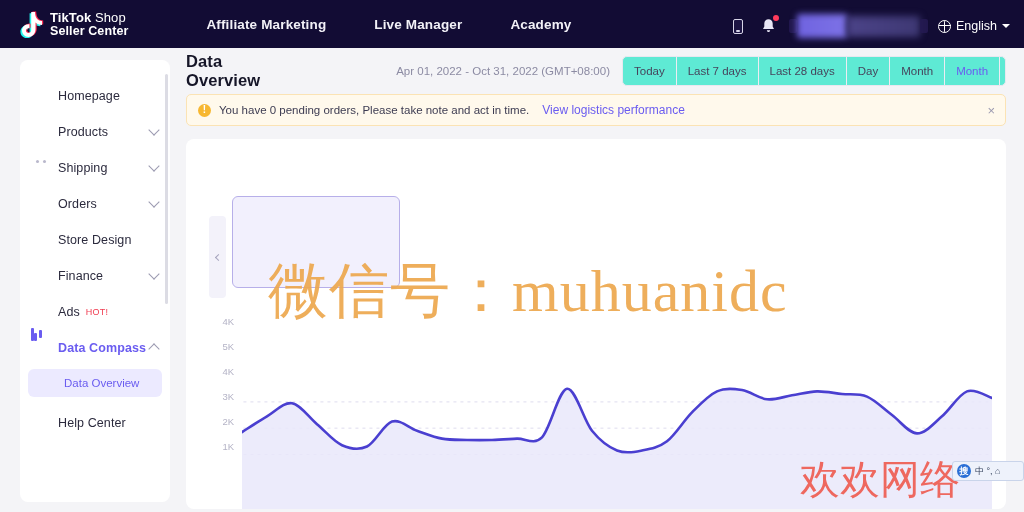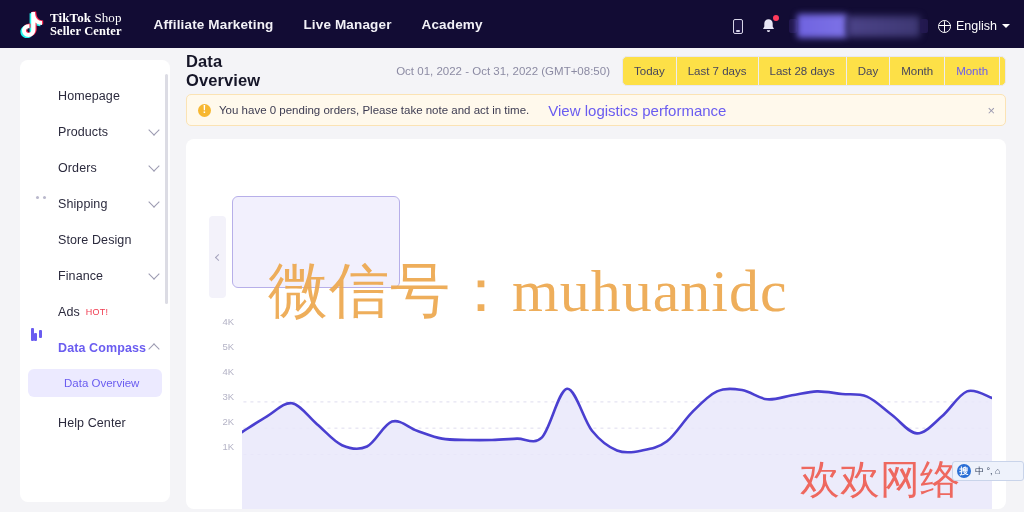--- a/index.html
+++ b/index.html
@@ -13,26 +13,26 @@
   
   .topnav {
     position: absolute; top: 0; left: 0;
     width: 1024px; height: 48px;
     background: #120c34;
     display: flex; align-items: center;
     z-index: 30;
   }
   .brand { display: flex; align-items: center; margin-left: 18px; }
   .brand-note { width: 26px; height: 28px; position: relative; margin-right: 6px; }
-  .brand-text { color: #fff; line-height: 12.5px; padding-top: 1px; font-family: Liberation Serif, serif; }
+  .brand-text { color: #fff; line-height: 12.5px; padding-top: 1px; }
   .brand-line { font-size: 13px; letter-spacing: .1px; white-space: nowrap; }
   .brand-line .bold { font-weight: bold; }
   .brand-line2 { font-size: 12.5px; font-weight: bold; letter-spacing: .1px; }
 
-  .navlinks { display: flex; align-items: center; margin-left: 32px; gap: 30px; }
+  .navlinks { display: flex; align-items: center; margin-left: 78px; gap: 48px; }
   .navlink {
     color: #f2f1f7; font-size: 13.5px; font-weight: bold;
     letter-spacing: .15px; cursor: pointer; white-space: nowrap;
   }
 
   .navright {
     position: absolute; right: 14px; top: 0; height: 52px;
     display: flex; align-items: center; gap: 0;
   }
   .nav-icon-btn {
@@ -144,21 +144,21 @@
 
   .page-head {
     height: 46px; display: flex; align-items: center;
     padding: 0 18px 0 6px;
   }
   .page-title { font-size: 16.5px; font-weight: bold; color: #161628; letter-spacing: .1px; }
   .date-range { font-size: 11.5px; color: #8c8ba3; margin-left: 110px; white-space: nowrap; }
 
   .seg {
     display: flex; margin-left: 12px;
-    background: #fde047; border-radius: 5px; overflow: hidden;
+    background: #5eead4; border-radius: 5px; overflow: hidden;
     border: 1px solid #e9e8f0;
   }
   .seg-btn {
     font-size: 11.5px; color: #46455c; padding: 0 11px;
     height: 28px; display: flex; align-items: center;
     border-right: 1px solid #edecf3; cursor: pointer; white-space: nowrap;
   }
   .seg-btn:last-child { border-right: none; }
   .seg-btn.active { color: #6a5cf0; }
 
@@ -168,21 +168,21 @@
     display: flex; align-items: center; padding: 0 11px;
     position: relative;
   }
   .warn-ico {
     width: 13px; height: 13px; border-radius: 50%; background: #f7b731;
     color: #fff; font-size: 10px; font-weight: bold;
     display: flex; align-items: center; justify-content: center;
     margin-right: 8px; flex: none; line-height: 1;
   }
   .alert-text { font-size: 11.5px; color: #3d3c52; }
-  .alert-link { font-size: 15px; color: #6a5cf0; margin-left: 19px; cursor: pointer; }
+  .alert-link { font-size: 12px; color: #6a5cf0; margin-left: 13px; cursor: pointer; }
   .alert-close {
     position: absolute; right: 10px; color: #9b9ab0;
     font-size: 13px; cursor: pointer; line-height: 1;
   }
 
   .card {
     margin: 13px 18px 0 6px; height: 370px;
     background: #fff; border-radius: 8px;
     position: relative; overflow: hidden;
   }
@@ -300,27 +300,27 @@
   <div class="side-item">
     <span class="side-ico"><span class="ic-home"></span></span>
     <span class="side-label">Homepage</span>
   </div>
   <div class="side-item">
     <span class="side-ico"><span class="ic-bag"></span></span>
     <span class="side-label">Products</span>
     <span class="side-chev"></span>
   </div>
   <div class="side-item">
+    <span class="side-ico"><span class="ic-truck"></span></span>
+    <span class="side-label">Shipping</span>
+    <span class="side-chev"></span>
+  </div>
+  <div class="side-item">
     <span class="side-ico"><span class="ic-doc"></span></span>
     <span class="side-label">Orders</span>
-    <span class="side-chev"></span>
-  </div>
-  <div class="side-item">
-    <span class="side-ico"><span class="ic-truck"></span></span>
-    <span class="side-label">Shipping</span>
     <span class="side-chev"></span>
   </div>
   <div class="side-item">
     <span class="side-ico"><span class="ic-store"></span></span>
     <span class="side-label">Store Design</span>
   </div>
   <div class="side-item">
     <span class="side-ico"><span class="ic-card"></span></span>
     <span class="side-label">Finance</span>
     <span class="side-chev"></span>
@@ -342,21 +342,21 @@
     <span class="side-ico"><span class="ic-help"></span></span>
     <span class="side-label">Help Center</span>
   </div>
   <div class="side-scroll"></div>
 </div>
 
 <div class="main">
 
   <div class="page-head">
     <div class="page-title">Data Overview</div>
-    <div class="date-range">Oct 01, 2022 - Oct 31, 2022 (GMT+08:50)</div>
+    <div class="date-range">Apr 01, 2022 - Oct 31, 2022 (GMT+08:00)</div>
     <div class="seg">
       <div class="seg-btn">Today</div>
       <div class="seg-btn">Last 7 days</div>
       <div class="seg-btn">Last 28 days</div>
       <div class="seg-btn">Day</div>
       <div class="seg-btn">Month</div>
       <div class="seg-btn active">Month</div>
       <div class="seg-btn">Custom</div>
     </div>
   </div>

